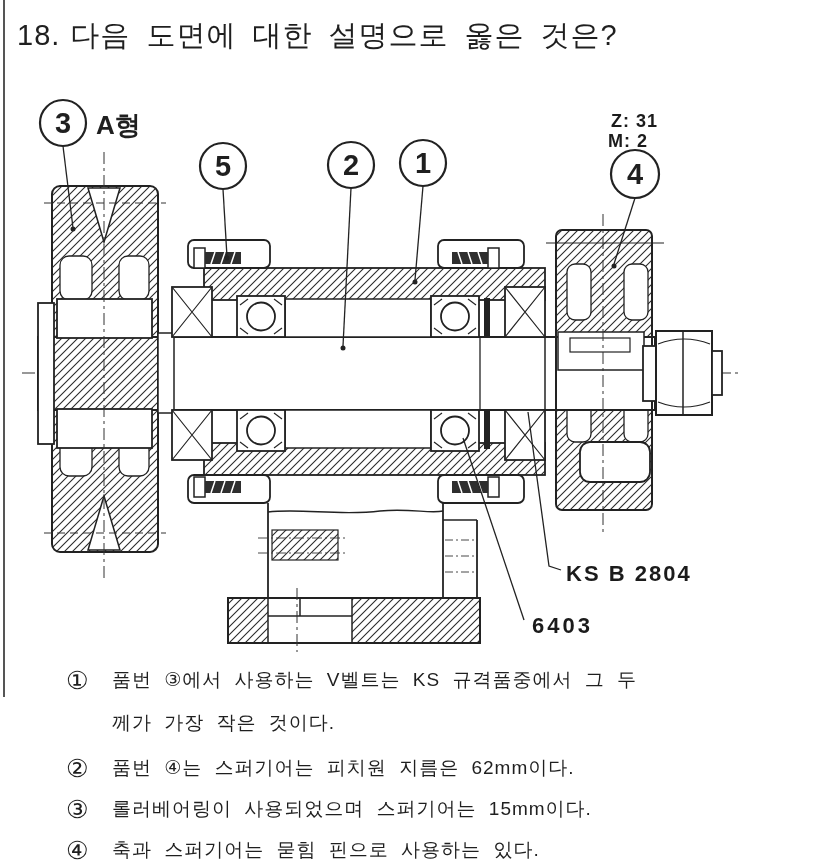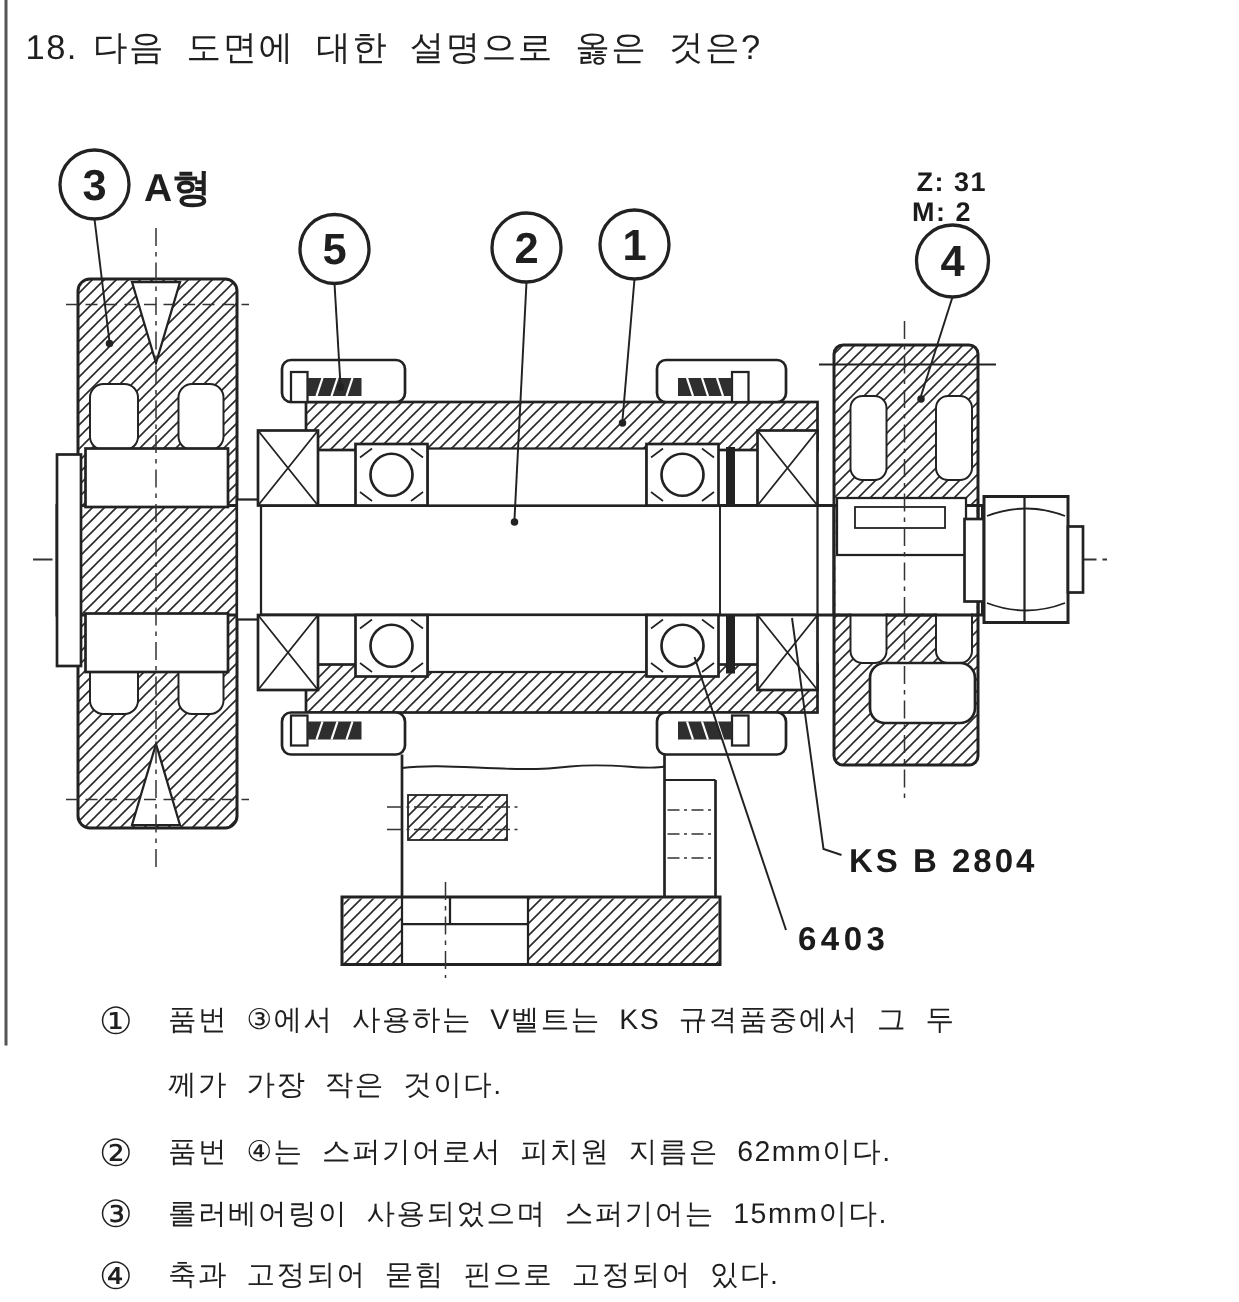--- a/index.html
+++ b/index.html
@@ -1,19 +1,19 @@
 <!DOCTYPE html>
 <html><head>
 <meta charset="utf-8">
 <style>
   html,body{margin:0;padding:0;background:#fff;}
   #page{position:relative;width:826px;height:868px;background:#ffffff;overflow:hidden;
         font-family:"Liberation Sans","DejaVu Sans",sans-serif;color:#1f1f1f;}
   #left-border{position:absolute;left:3px;top:0;width:2px;height:697px;background:#555;}
-  #title{position:absolute;left:17px;top:16px;font-size:23px;font-weight:500;
+  #title{position:absolute;left:17px;top:16px;font-size:29px;font-weight:500;
          letter-spacing:1px;word-spacing:7px;white-space:nowrap;}
   #title .qnum{margin-right:10px;}
   svg{position:absolute;left:0;top:0;}
   svg text{font-family:"Liberation Sans","DejaVu Sans",sans-serif;}
   .opt-row{position:absolute;white-space:nowrap;}
   .opt-num{position:absolute;left:66px;top:0;font-size:25px;font-weight:500;}
   .opt-text{position:absolute;left:112px;top:1px;font-size:19px;font-weight:500;
             letter-spacing:1px;word-spacing:6px;}
 </style>
 </head>
@@ -203,23 +203,23 @@
 
   <div class="opt-row" style="top:666px">
     <span class="opt-num">①</span>
     <span class="opt-text">품번 ③에서 사용하는 V벨트는 KS 규격품중에서 그 두</span>
   </div>
   <div class="opt-row" style="top:709px">
     <span class="opt-text">께가 가장 작은 것이다.</span>
   </div>
   <div class="opt-row" style="top:754px">
     <span class="opt-num">②</span>
-    <span class="opt-text">품번 ④는 스퍼기어로서 피치원 지름은 62mm이다.</span>
+    <span class="opt-text">품번 ④는 스퍼기어는 피치원 지름은 62mm이다.</span>
   </div>
   <div class="opt-row" style="top:795px">
     <span class="opt-num">③</span>
     <span class="opt-text">롤러베어링이 사용되었으며 스퍼기어는 15mm이다.</span>
   </div>
   <div class="opt-row" style="top:836px">
     <span class="opt-num">④</span>
-    <span class="opt-text">축과 고정되어 묻힘 핀으로 고정되어 있다.</span>
+    <span class="opt-text">축과 스퍼기어는 묻힘 핀으로 사용하는 있다.</span>
   </div>
 </div>
 
 </body></html>

